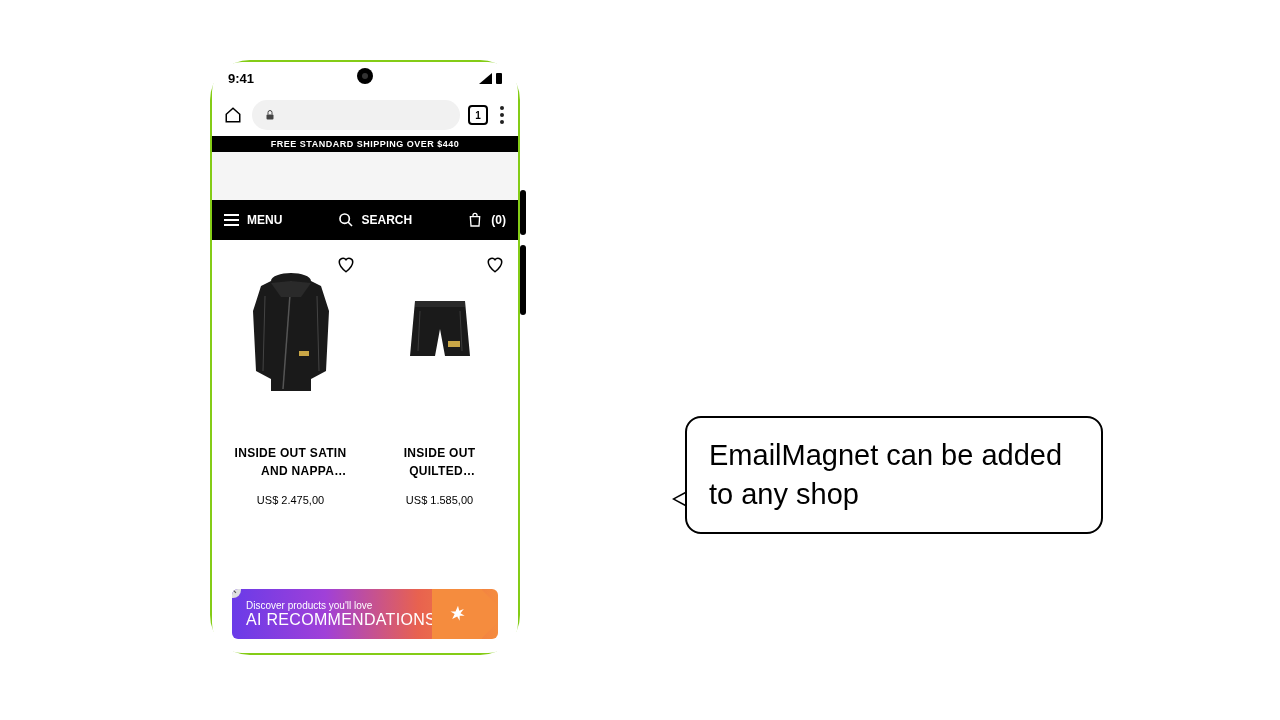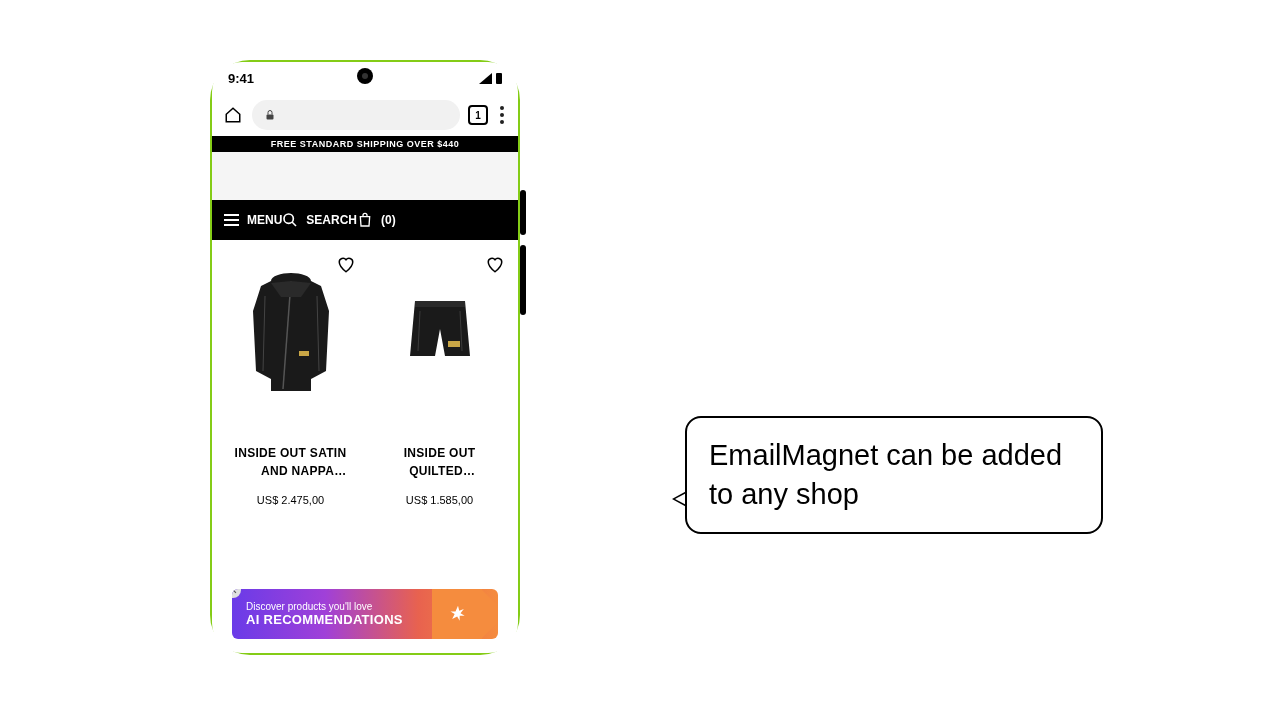--- a/index.html
+++ b/index.html
@@ -135,21 +135,21 @@
   .logo-area {
     height: 48px;
     background: #f5f5f5;
   }
   .nav-bar {
     height: 40px;
     background: #000;
     color: #fff;
     display: flex;
     align-items: center;
-    justify-content: flex-start;
+    justify-content: space-between;
     padding: 0 12px;
     font-size: 12px;
     font-weight: 700;
   }
   .nav-left, .nav-center, .nav-right {
     display: flex; align-items: center; gap: 8px;
   }
   .hamburger {
     display: flex; flex-direction: column; gap: 3px;
   }
@@ -216,22 +216,22 @@
     border-radius: 50%;
     display: flex; align-items: center; justify-content: center;
     font-size: 11px; color: #555;
     z-index: 2;
   }
   .ai-text-top {
     font-size: 10px;
     font-weight: 400;
   }
   .ai-text-bottom {
-    font-size: 13px;
-    font-weight: 700;
+    font-size: 16px;
+    font-weight: 400;
     letter-spacing: 0.3px;
   }
   .ai-arrow {
     position: absolute;
     right: 0; top: 0;
     height: 50px;
     width: 80px;
   }
   .ai-arrow-shape {
     position: absolute;

